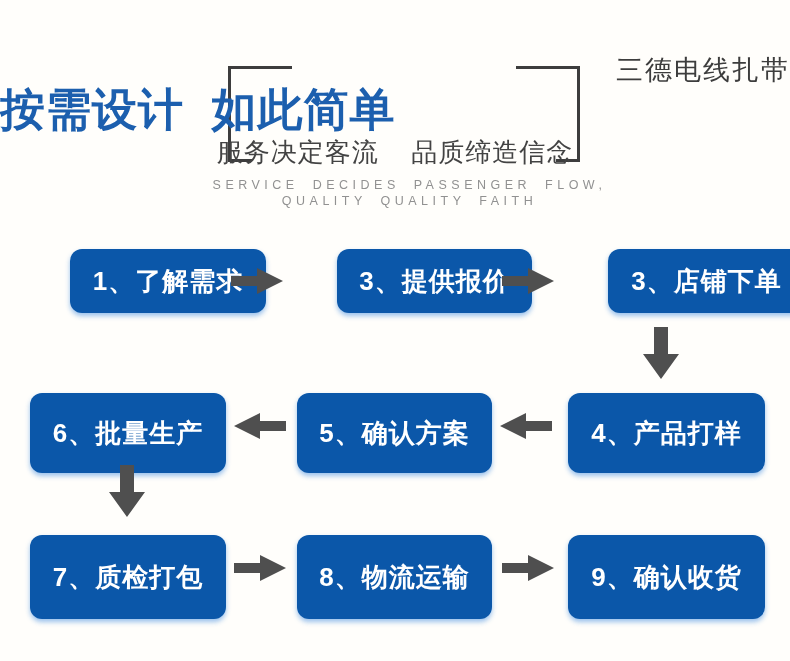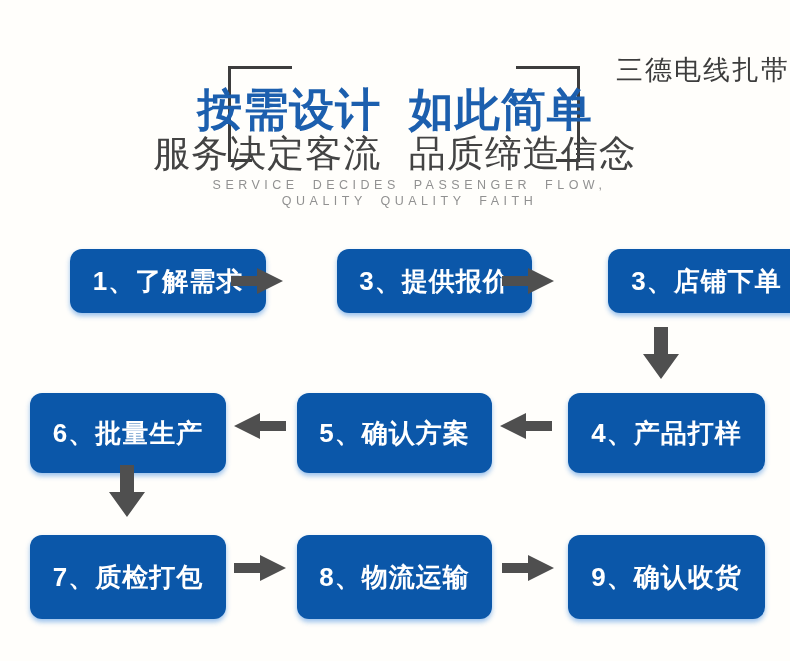--- a/index.html
+++ b/index.html
@@ -33,38 +33,39 @@
     text-align: right;
     font-size: 27px;
     letter-spacing: 2px;
     color: var(--line-dark);
     font-weight: 500;
   }
   .main-title {
     position: absolute;
     left: 0; right: 0;
     top: 85px;
-    text-align: center;
+    text-align: left;
     font-size: 45px;
     line-height: 50px;
     font-weight: bold;
     letter-spacing: 1px;
     word-spacing: 14px;
     color: var(--title-blue);
   }
   .subtitle {
     position: absolute;
     left: 0; right: 0;
     top: 137px;
     text-align: center;
-    font-size: 37px;
+    font-size: 26px;
     line-height: 34px;
     letter-spacing: 1px;
     word-spacing: 16px;
     color: var(--subtitle-gray);
+    font-family: Liberation Mono, monospace;
   }
   .caption {
     position: absolute;
     left: 0; right: 0;
     top: 177px;
     text-align: center;
     font-size: 12.5px;
     line-height: 16px;
     letter-spacing: 4.5px;
     word-spacing: 6px;

